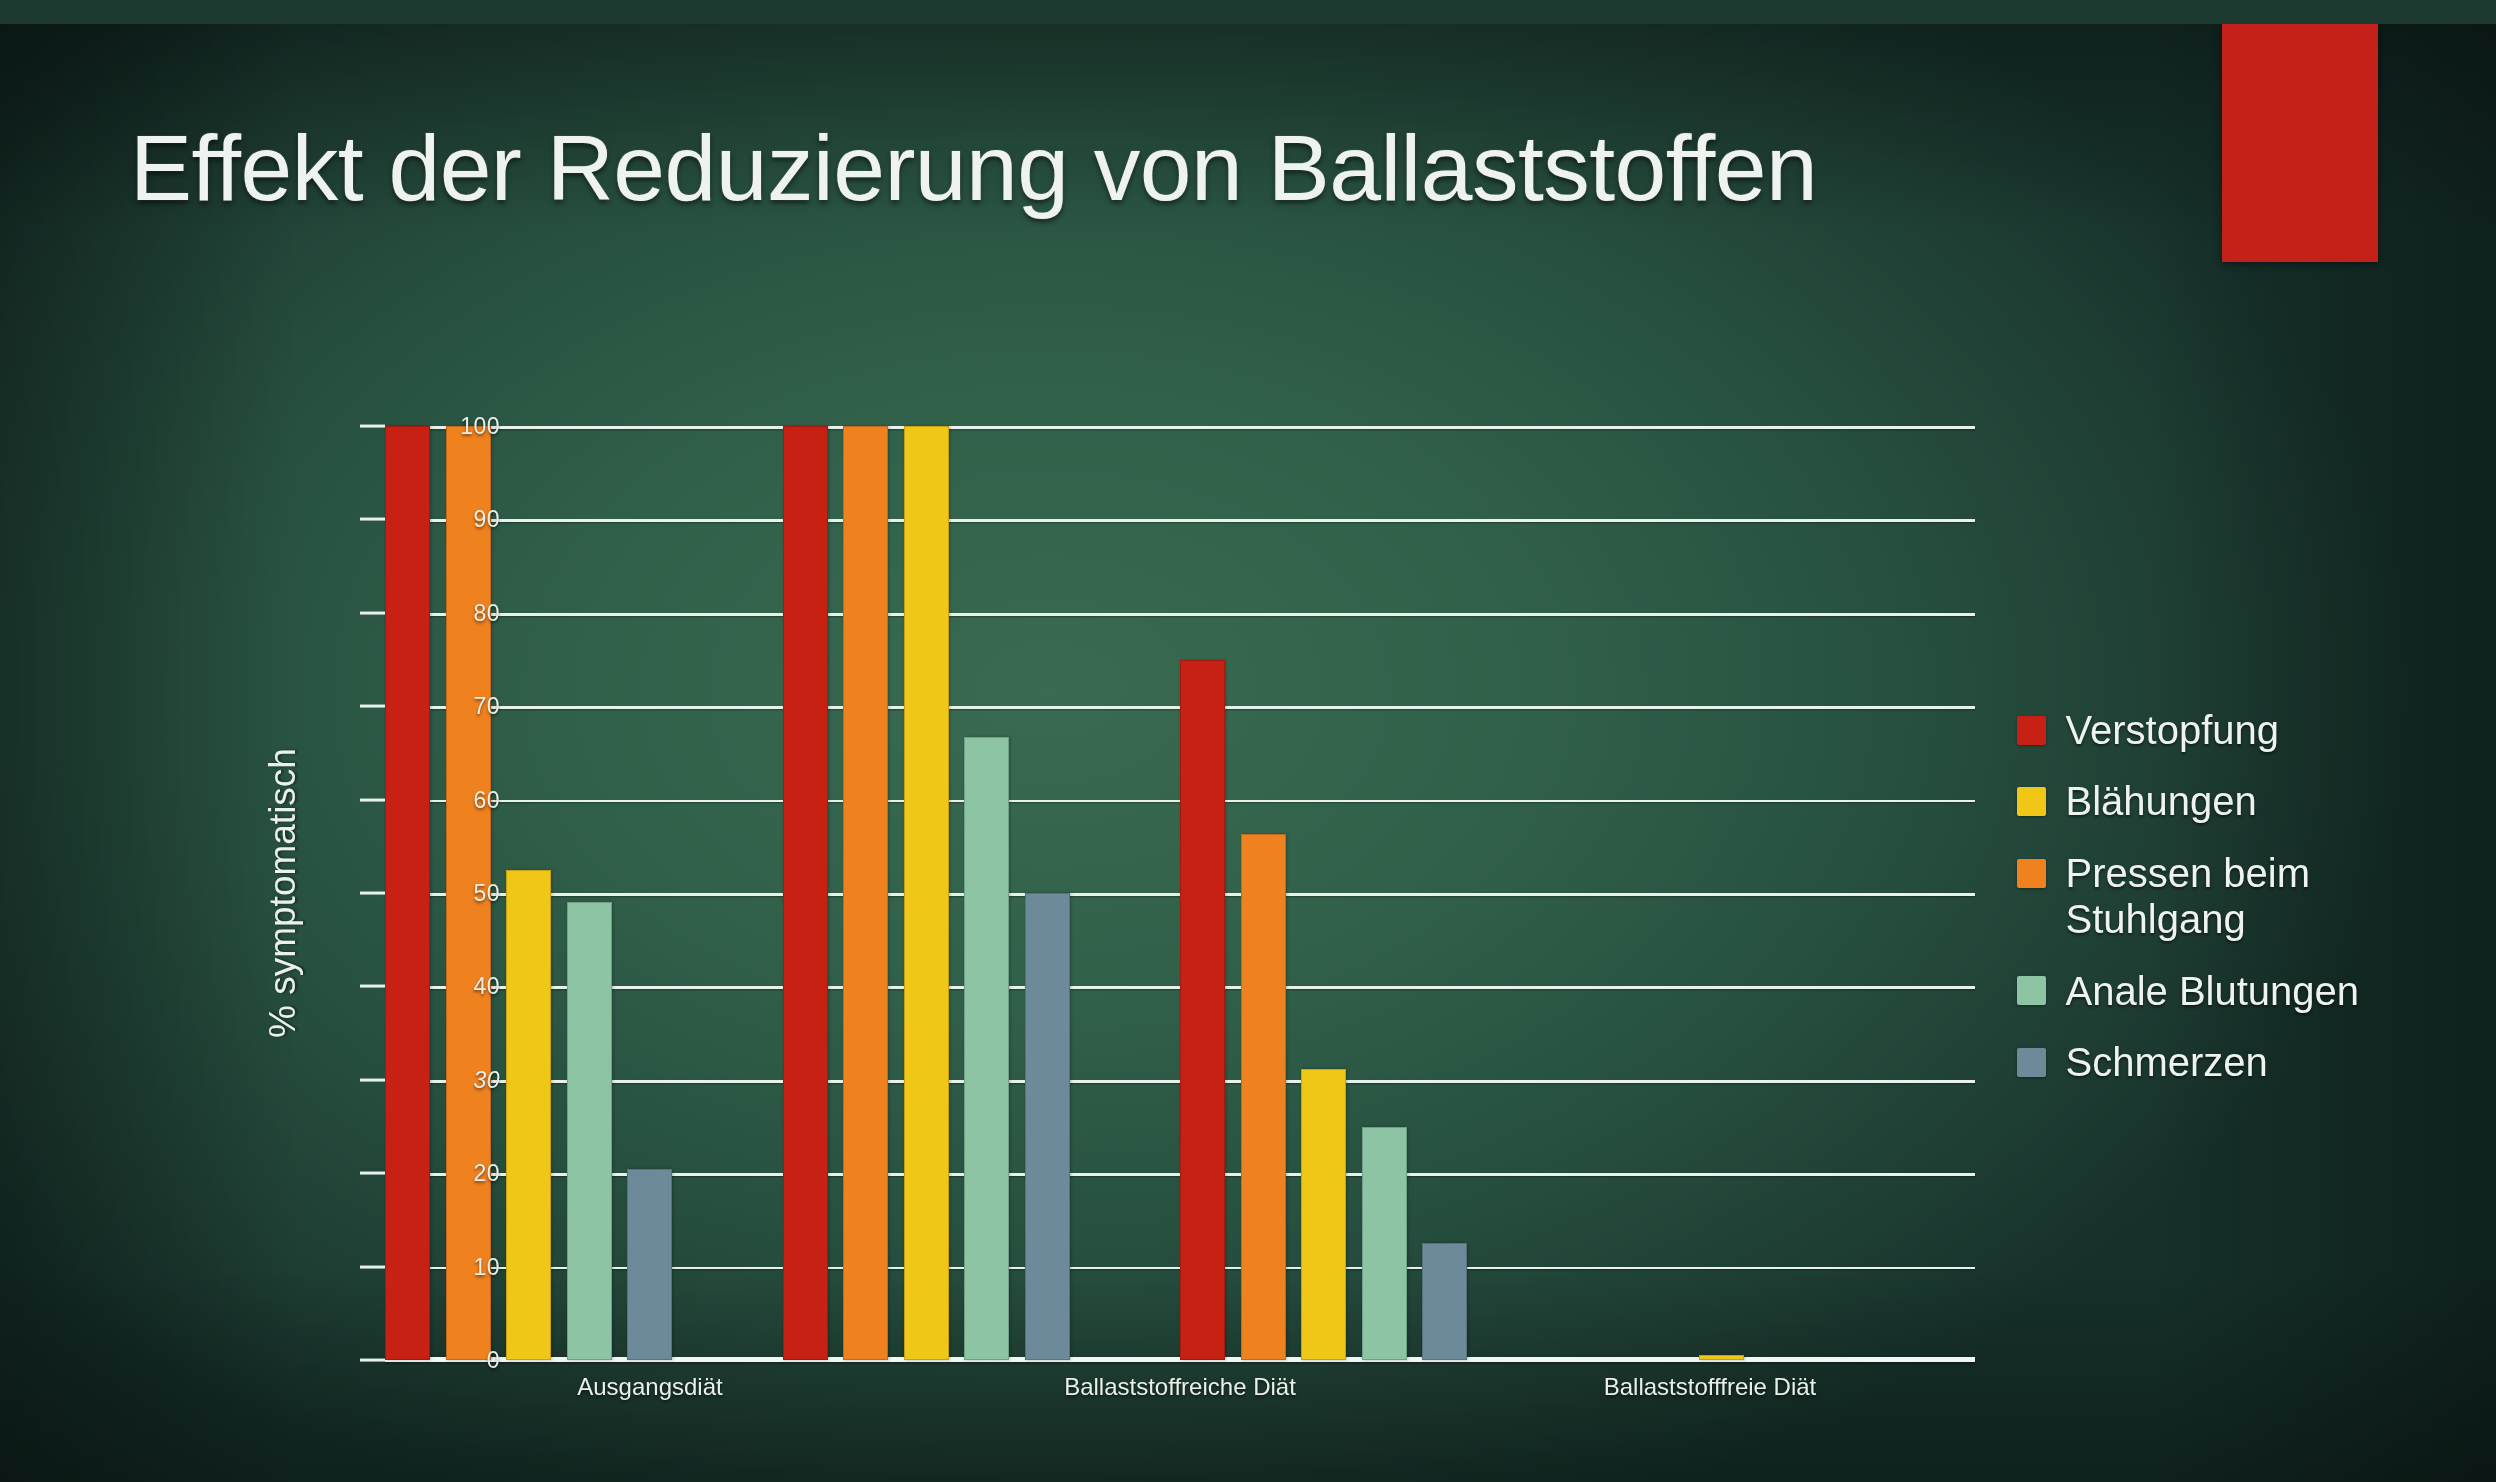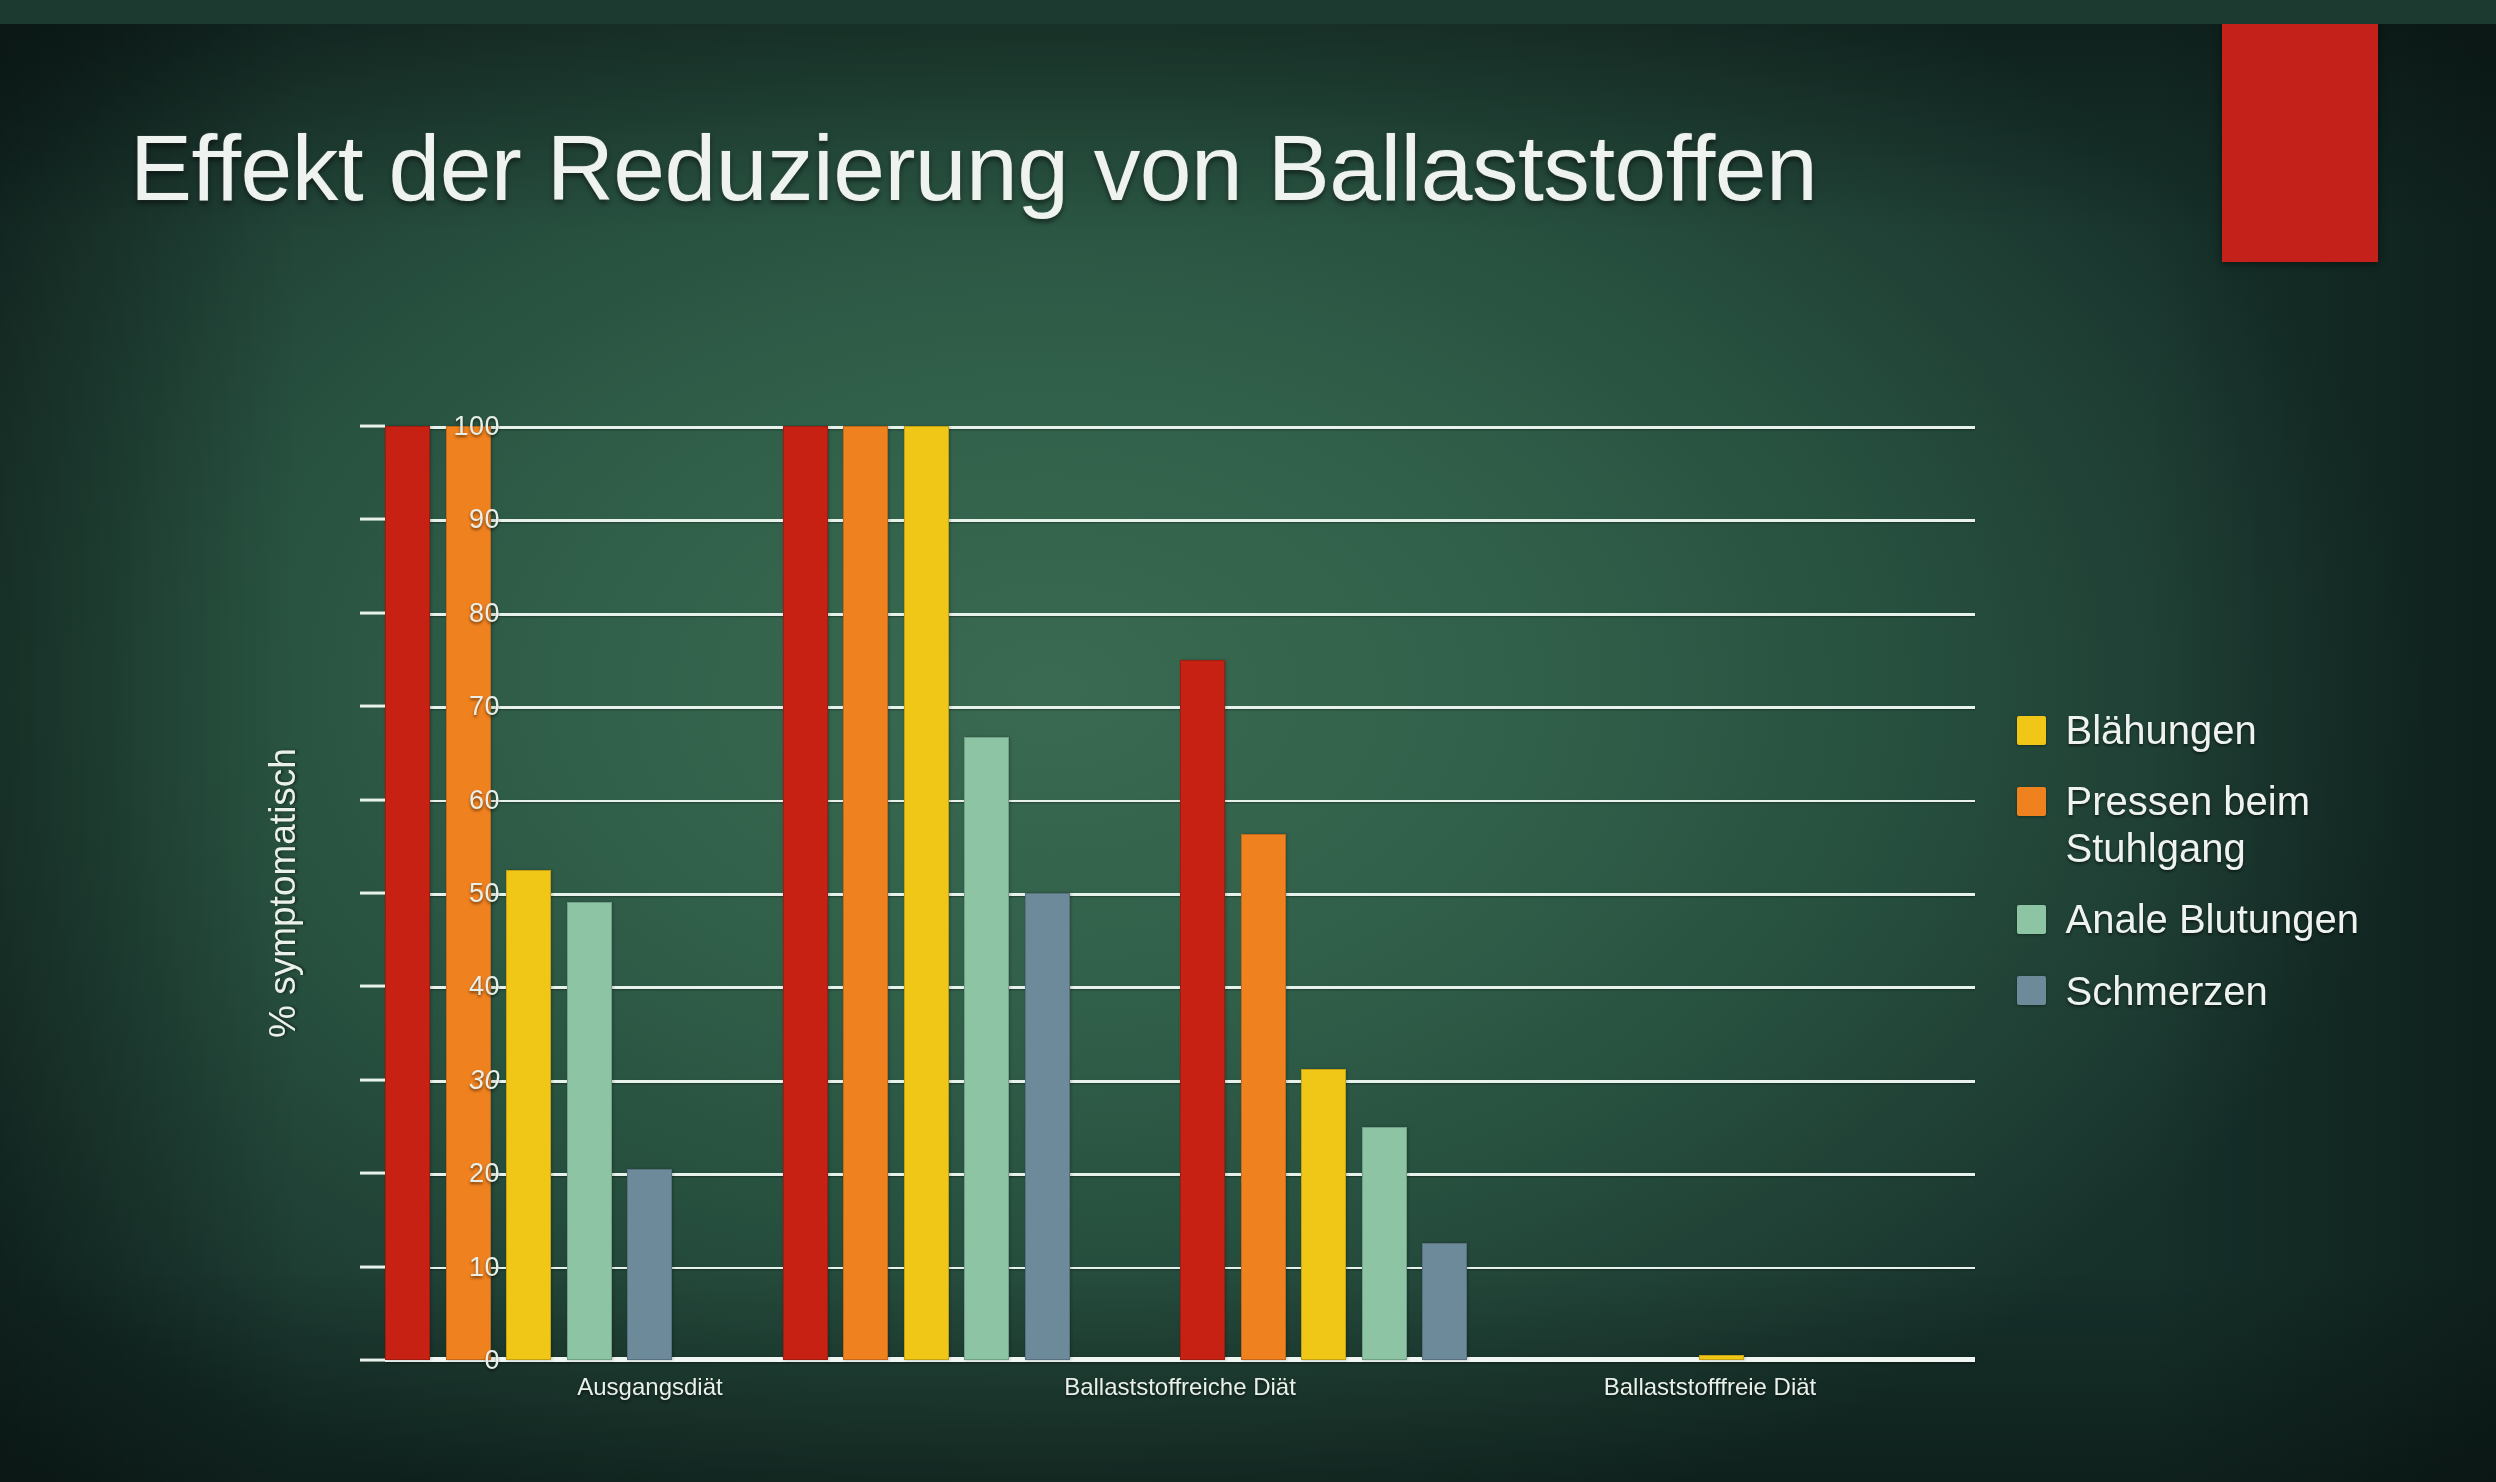--- a/index.html
+++ b/index.html
@@ -51,21 +51,21 @@
     background:#e8f2ec;
     box-shadow:0 1px 2px rgba(0,0,0,.35);
   }
   .axis-zero{
     position:absolute;left:0;width:100%;height:4.9px;bottom:-2px;
     background:#f0f7f2;
     box-shadow:0 1px 2.9px rgba(0,0,0,.45);
   }
   .ytick-label{
     position:absolute;right:1997px;
-    color:#e8efe9;font-size:27px;text-align:right;width:117px;
+    color:#e8efe9;font-size:23px;text-align:right;width:117px;
     transform:translateY(-50%);
     text-shadow:0 2px 2.9px rgba(0,0,0,.5);
     letter-spacing:0.5px;
   }
   .ytick-mark{
     position:absolute;width:25px;height:2.9px;background:#e8f2ec;
     transform:translateY(-50%);
   }
   .ylabel{
     position:absolute;left:-102px;top:50%;
@@ -231,20 +231,24 @@
       </div>
 
     <div class="xlabels" id="xlabels">
         <div class="xlabel">Ausgangsdiät</div>
         <div class="xlabel">Ballaststoffreiche Diät</div>
         <div class="xlabel">Ballaststofffreie Diät</div>
       </div>
 
     <div class="legend" id="legend">
         <div class="legend-item">
+          <span class="legend-swatch" style="background: rgb(198, 33, 19);"></span>
+          <span class="legend-text">Verstopfung</span>
+        </div>
+        <div class="legend-item">
           <span class="legend-swatch" style="background: rgb(240, 198, 23);"></span>
           <span class="legend-text">Blähungen</span>
         </div>
         <div class="legend-item">
           <span class="legend-swatch" style="background: rgb(240, 129, 31);"></span>
           <span class="legend-text">Pressen beim Stuhlgang</span>
         </div>
         <div class="legend-item">
           <span class="legend-swatch" style="background: rgb(140, 196, 164);"></span>
           <span class="legend-text">Anale Blutungen</span>

